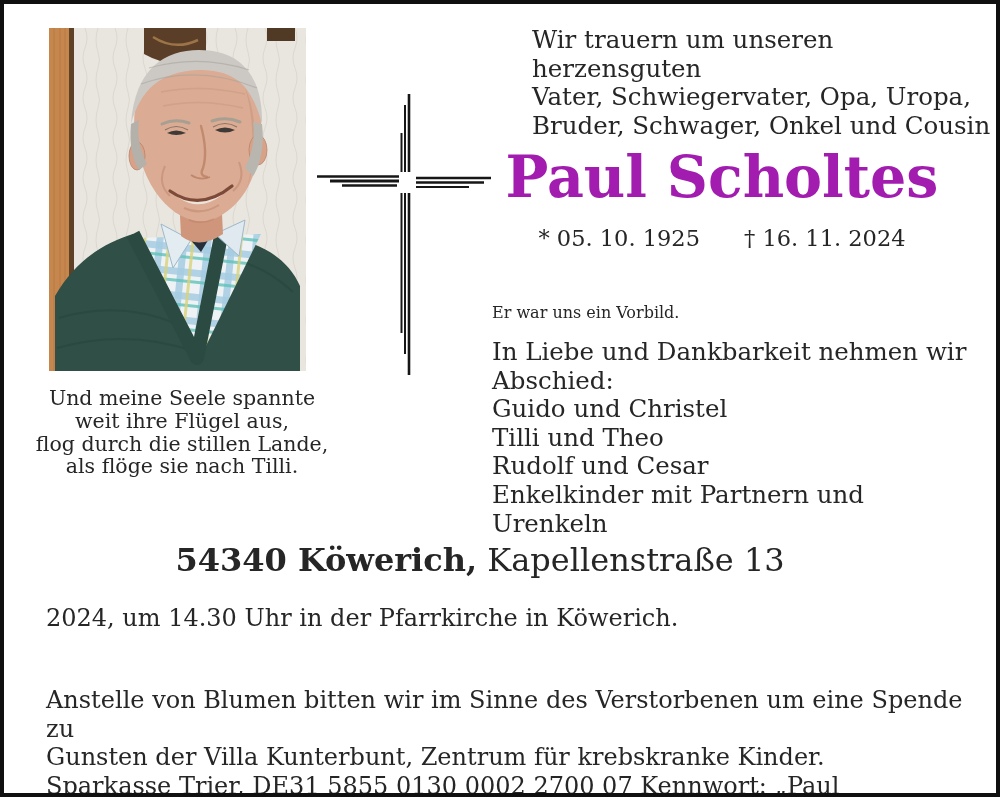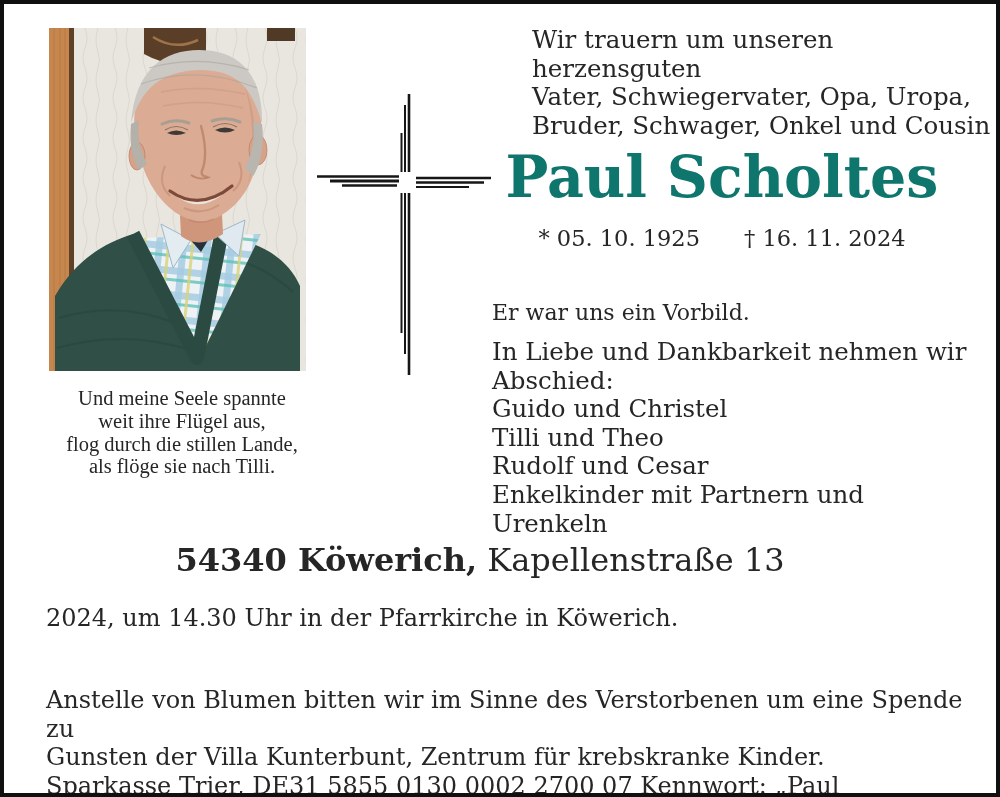--- a/index.html
+++ b/index.html
@@ -12,26 +12,26 @@
     font-family:"DejaVu Serif","Liberation Serif",serif;
     color:#262626;
     overflow:hidden;
   }
   .abs{position:absolute;}
   .photo{left:45px;top:24px;width:257px;height:343px;}
   .photo svg{display:block;width:100%;height:100%;}
   .cross{left:308px;top:84px;width:194px;height:294px;}
   .intro{left:488px;top:22px;width:470px;font-size:24.5px;line-height:28.5px;margin-left:40px;}
   .name{left:488px;top:142px;width:460px;text-align:center;
-        font-size:57px;font-weight:bold;color:#0f766e;letter-spacing:0px;line-height:62px;}
+        font-size:57px;font-weight:bold;color:#a21caf;letter-spacing:0px;line-height:62px;}
   .dates{left:488px;top:221px;width:460px;display:flex;justify-content:center;gap:44px;
          font-size:22.5px;line-height:26px;}
-  .epitaph{left:488px;top:295px;width:470px;font-size:22px;line-height:28px;}
+  .epitaph{left:488px;top:295px;width:470px;font-size:16px;line-height:28px;}
   .farewell{left:488px;top:334px;width:480px;font-size:24.5px;line-height:28.6px;}
-  .poem{left:22px;top:383px;width:312px;text-align:center;font-size:20.5px;line-height:22.8px;font-family:Liberation Serif, serif;}
+  .poem{left:22px;top:383px;width:312px;text-align:center;font-size:20.5px;line-height:22.8px;}
   .address{left:0;top:542px;width:952px;text-align:center;font-size:32px;line-height:28px;}
   .address .b{font-weight:bold;}
   .funeral{left:42px;top:600px;width:920px;font-size:24px;line-height:28.5px;}
   .donation{left:42px;top:682px;width:920px;font-size:24px;line-height:28.5px;}
 </style>
 </head>
 <body>
 
 <div class="ad">
 

